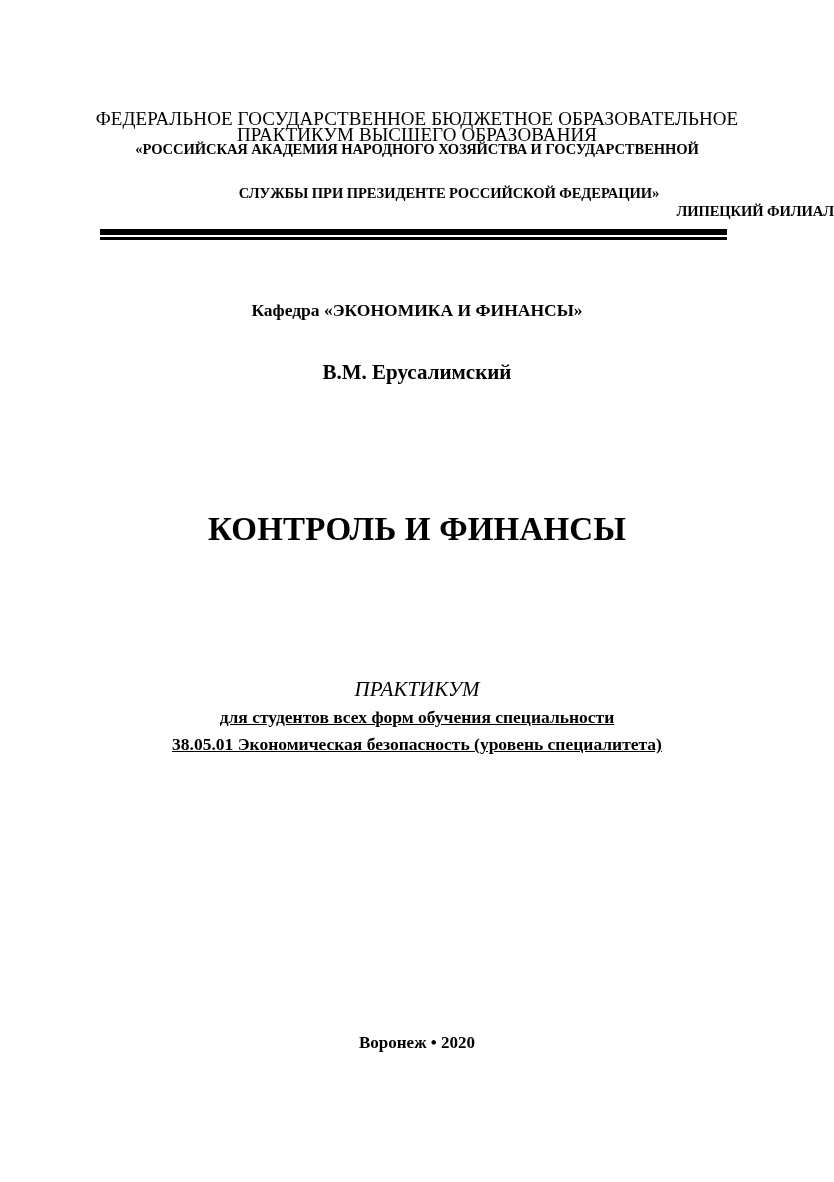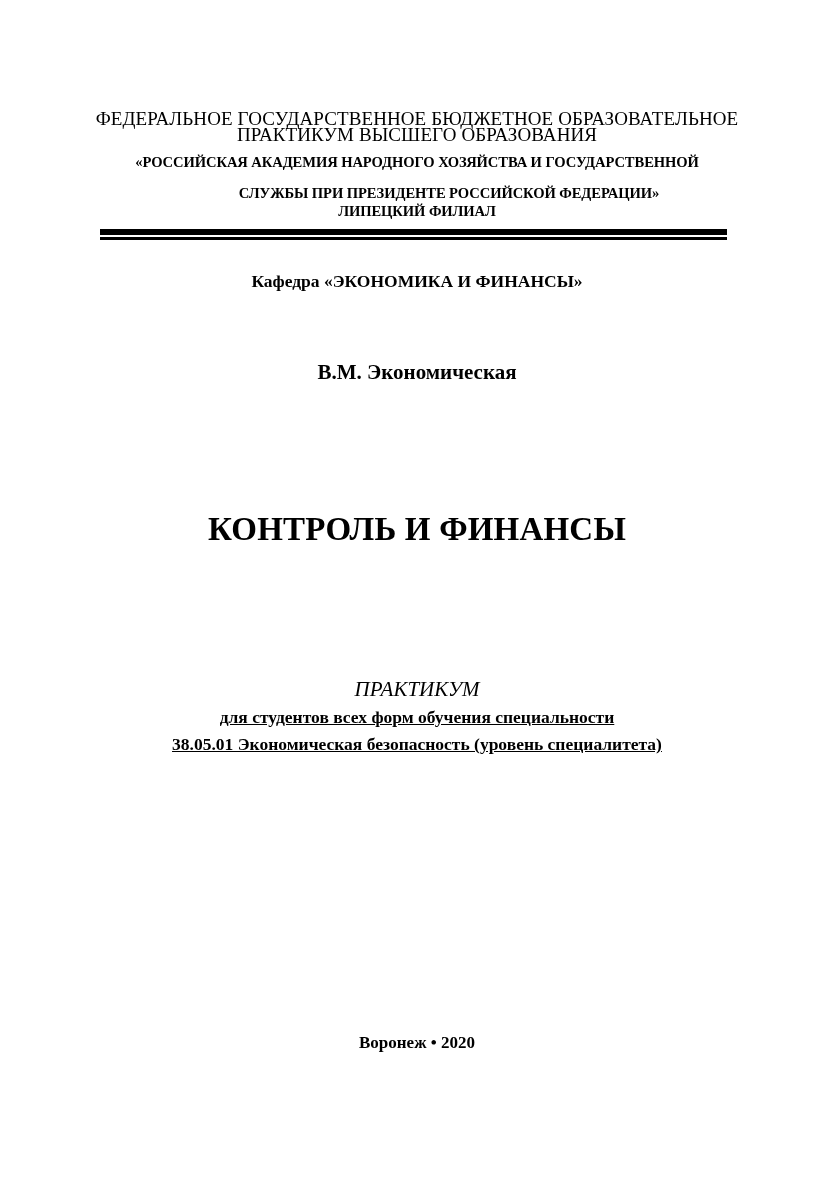--- a/index.html
+++ b/index.html
@@ -7,42 +7,42 @@
       width: 834px; height: 1182px; position: relative; overflow: hidden;
       font-family: "Liberation Serif", "DejaVu Serif", serif; color: #000000;
     }
     .line {
       position: absolute; left: 0; width: 834px; text-align: center;
       white-space: nowrap; line-height: 1;
     }
     .hdr-small { font-size: 19px; letter-spacing: 0.1px; }
     .hdr-bold { font-size: 14.6px; font-weight: bold; letter-spacing: -0.1px; }
     .rule { position: absolute; left: 100px; width: 627px; background: #000; }
-    .dept { font-size: 17.5px; font-weight: bold; }
+    .dept { font-size: 17.5px; font-weight: bold; margin-top: 29px; }
     .author { font-size: 21px; font-weight: bold; }
     .title { font-size: 33px; font-weight: bold; letter-spacing: 0.2px; }
     .kind { font-size: 21px; font-style: italic; }
     .sub { font-size: 17.5px; font-weight: bold; text-decoration: underline; }
     .city { font-size: 17px; font-weight: bold; }
   </style>
 </head>
 <body>
 
 <div>
   <div class="line hdr-small" style="top:109px;">ФЕДЕРАЛЬНОЕ ГОСУДАРСТВЕННОЕ БЮДЖЕТНОЕ ОБРАЗОВАТЕЛЬНОЕ</div>
   <div class="line hdr-small" style="top:125px;">ПРАКТИКУМ ВЫСШЕГО ОБРАЗОВАНИЯ</div>
-  <div class="line hdr-bold" style="top:155px;">«РОССИЙСКАЯ АКАДЕМИЯ НАРОДНОГО ХОЗЯЙСТВА И ГОСУДАРСТВЕННОЙ</div>
+  <div class="line hdr-bold" style="top:142px;">«РОССИЙСКАЯ АКАДЕМИЯ НАРОДНОГО ХОЗЯЙСТВА И ГОСУДАРСТВЕННОЙ</div>
   <div class="line hdr-bold" style="top:186px;padding-left:32px;">СЛУЖБЫ ПРИ ПРЕЗИДЕНТЕ РОССИЙСКОЙ ФЕДЕРАЦИИ»</div>
-  <div class="line hdr-bold" style="top:204px;">ЛИПЕЦКИЙ ФИЛИАЛ</div>
+  <div class="line hdr-bold" style="top:204px;text-align:right;">ЛИПЕЦКИЙ ФИЛИАЛ</div>
 
   <div class="rule" style="top:229px; height:6px;"></div>
   <div class="rule" style="top:237px; height:3px;"></div>
 
   <div class="line dept" style="top:273px;">Кафедра «ЭКОНОМИКА И ФИНАНСЫ»</div>
-  <div class="line author" style="top:362px;">В.М. Экономическая</div>
+  <div class="line author" style="top:362px;">В.М. Ерусалимский</div>
   <div class="line title" style="top:513px;">КОНТРОЛЬ И ФИНАНСЫ</div>
 
   <div class="line kind" style="top:679px;">ПРАКТИКУМ</div>
   <div class="line sub" style="top:709px;">для студентов всех форм обучения специальности</div>
   <div class="line sub" style="top:736px;">38.05.01 Экономическая безопасность (уровень специалитета)</div>
 
   <div class="line city" style="top:1034px;">Воронеж • 2020</div>
 </div>
 
 </body></html>

